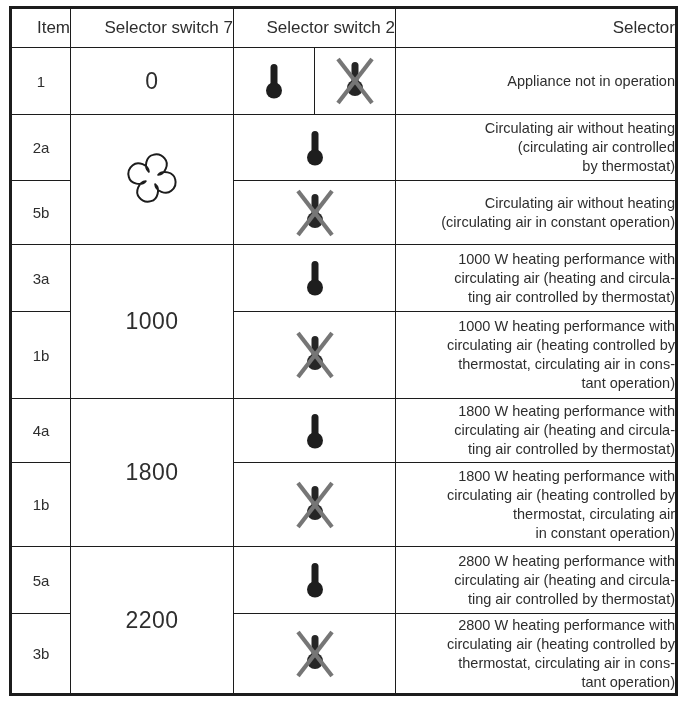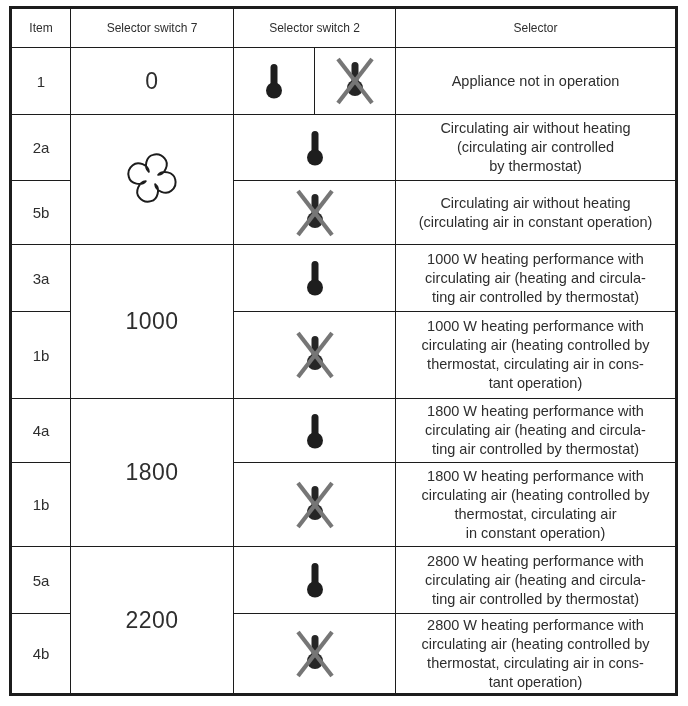--- a/index.html
+++ b/index.html
@@ -10,27 +10,27 @@
   table.func-table{
     position:absolute;left:9px;top:6px;
     border-collapse:collapse;table-layout:fixed;
     border:3px solid #1c1c1c;
   }
   .func-table td,.func-table th{
     border:1.5px solid #1c1c1c;
     padding:0;vertical-align:middle;overflow:hidden;
   }
   .func-table th{
-    font-weight:normal;font-size:12px;text-align:center;height:38px;
+    font-weight:normal;font-size:17px;text-align:right;height:38px;
   }
   .item-cell{text-align:center;font-size:15px;}
   .num-cell{text-align:center;font-size:23px;letter-spacing:0.5px;}
   .icon-cell{text-align:center;}
   .fn{
-    font-size:14.5px;line-height:19px;text-align:center;
+    font-size:14.5px;line-height:19px;text-align:right;
     padding:5px 3px 5px 9px;white-space:pre-line;
   }
   tr.h67{height:67px;} tr.h66{height:66px;} tr.h64{height:64px;}
   tr.h87{height:87px;} tr.h84{height:84px;} tr.h81{height:81px;}
   .icon-thermo{display:inline-block;vertical-align:middle;}
 </style>
 </head>
 <body>
 
 <svg width="0" height="0" style="position:absolute" aria-hidden="true">
@@ -171,21 +171,21 @@
       <td class="icon-cell" colspan="2">
         <svg class="icon-thermo" width="26" height="36" viewBox="0 0 26 36">
               <use href="#thermo-on"></use>
             </svg>
       </td>
       <td class="fn">2800 W heating performance with
 circulating air (heating and circula-
 ting air controlled by thermostat)</td>
     </tr>
     <tr class="h81">
-      <td class="item-cell">4b</td>
+      <td class="item-cell">3b</td>
       <td class="icon-cell" colspan="2">
         <svg class="icon-thermo" width="44" height="50" viewBox="0 0 44 50">
               <use href="#thermo-off"></use>
             </svg>
       </td>
       <td class="fn">2800 W heating performance with
 circulating air (heating controlled by
 thermostat, circulating air in cons-
 tant operation)</td>
     </tr>

